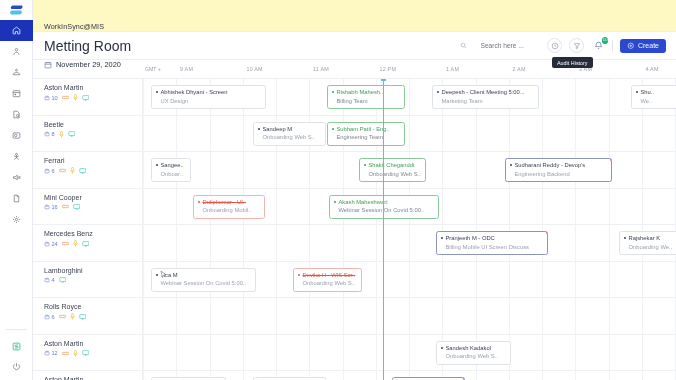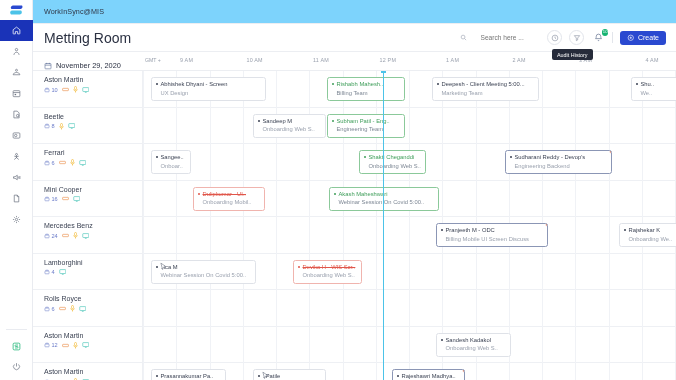--- a/index.html
+++ b/index.html
@@ -33,22 +33,22 @@
   .rail-bottom { position:absolute; bottom:4px; left:0; width:33px; }
   .rail-sep { width:21px; height:1px; background:#e9ebf0; margin:0 auto 6px auto; }
   .rail-bottom .rail-item { height:20px; }
   .badge-green { color:#15b371; }
 
   
   .main { flex:1; display:flex; flex-direction:column; min-width:0; }
 
   
   .topbar {
-    height:24px; border-bottom:1px solid #eceef2; display:flex; align-items:center;
-    padding-left:11px; background:#7dd3fc;
+    height:32px; border-bottom:1px solid #eceef2; display:flex; align-items:flex-end;
+    padding-left:11px; background:#fef9c3;
   }
   .topbar-title { font-size:7.2px; color:#2f3545; letter-spacing:.1px; }
 
   
   .pagehead {
     height:28px; border-bottom:1px solid #eceef2; display:flex; align-items:center;
     padding:0 10px 0 11px; background:#fff; position:relative;
   }
   .page-title { font-size:14px; color:#2b3142; font-weight:400; }
   .head-right { margin-left:auto; display:flex; align-items:center; gap:7px; }
@@ -77,21 +77,21 @@
     background:#2a49d0; color:#fff; border-radius:3px; height:14px;
     display:flex; align-items:center; gap:3px; padding:0 7px; font-size:7px; cursor:pointer;
   }
   .tooltip {
     position:absolute; top:25px; left:519px; background:#262b3a; color:#fff;
     font-size:5.4px; padding:2.5px 5px; border-radius:2px; white-space:nowrap; z-index:60;
   }
 
   
   .timeline-head {
-    height:19px; border-bottom:1px solid #eceef2; display:flex; align-items:flex-end;
+    height:19px; border-bottom:1px solid #eceef2; display:flex; align-items:flex-start;
     background:#fff; position:relative;
   }
   .date-cell {
     width:110px; flex:0 0 110px; display:flex; align-items:center; gap:4px;
     padding-left:11px; font-size:7.4px; color:#2b3142;
   }
   .time-scale { flex:1; position:relative; height:19px; }
   .time-tick {
     position:absolute; top:6px; font-size:5.4px; color:#9aa1ae; letter-spacing:.2px;
   }

